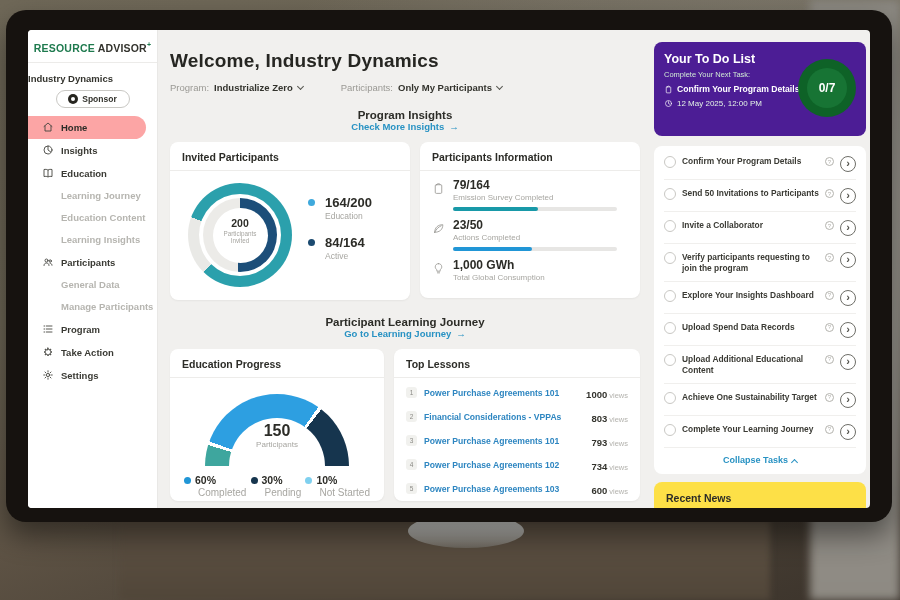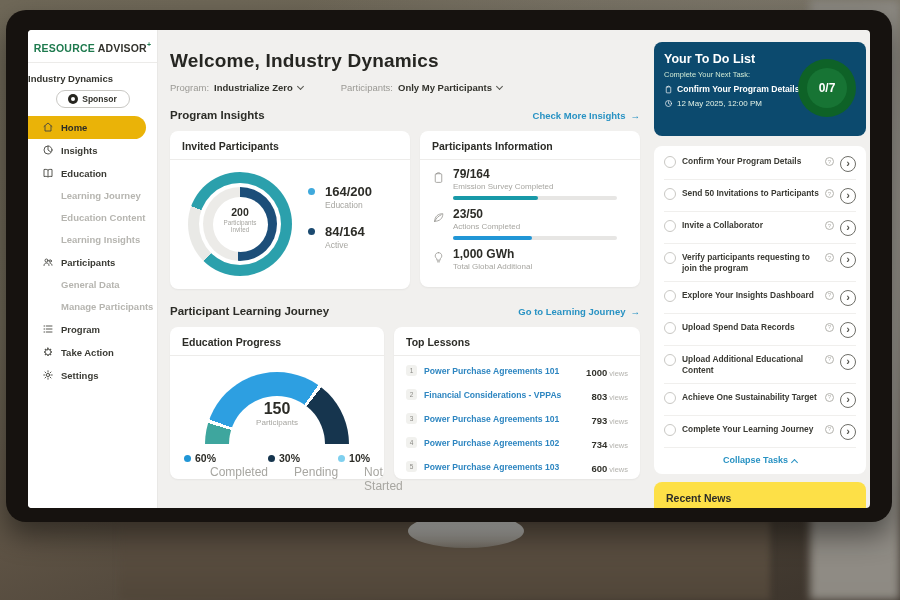--- a/index.html
+++ b/index.html
@@ -27,33 +27,33 @@
     border-bottom:1px solid #ecebe9; white-space:nowrap; }
   .logo .l1 { color:#1e7a4e; } .logo .l2 { color:#33332d; } .logo sup { font-size:7px; color:#1e7a4e; }
   .org { margin-top:10px; font-size:9.5px; font-weight:bold; color:#33332d; }
   .sponsor { margin:6px auto 8px; width:74px; height:18px; border:1px solid #c9c8c4; border-radius:10px;
     display:flex; align-items:center; justify-content:center; gap:4px; font-size:8.5px; font-weight:bold; color:#33332d; background:#fff; }
   .sponsor .dot { width:10px; height:10px; border-radius:50%; background:#26251f; display:inline-block; position:relative; }
   .sponsor .dot::after { content:""; position:absolute; left:3px; top:3px; width:4px; height:4px; border-radius:50%; background:#fff; }
   .nav { margin-top:2px; }
   .nav-item { display:flex; align-items:center; gap:7px; height:23px; padding-left:14px;
     font-size:9.5px; font-weight:bold; color:#3a3a34; cursor:pointer; }
-  .nav-item.active { background:#eab308; border-radius:0 12px 12px 0; width:118px; color:#2c2c27; }
+  .nav-item.active { background:#fca5a5; border-radius:0 12px 12px 0; width:118px; color:#2c2c27; }
   .nav-item svg { width:12px; height:12px; stroke:#45453f; fill:none; stroke-width:1.8; stroke-linecap:round; stroke-linejoin:round; flex:none; }
   .nav-sub { display:block; height:22px; line-height:22px; padding-left:33px; font-size:9.5px; font-weight:bold; color:#b6b5b0; cursor:pointer; }
 
   
   .main { position:absolute; left:130px; top:0; width:496px; height:478px; padding:0 14px 0 12px; }
   .h1 { margin-top:20px; font-size:19px; font-weight:bold; color:#262622; letter-spacing:.2px; }
   .filters { display:flex; align-items:center; gap:38px; margin-top:10px; }
   .filter { display:flex; align-items:center; gap:5px; font-size:9.5px; cursor:pointer; }
   .filter .fl { color:#9a9994; } .filter .fv { color:#33332d; font-weight:bold; }
   .chev { width:5px; height:5px; border-right:1.4px solid #55554f; border-bottom:1.4px solid #55554f;
     transform:rotate(45deg); margin-top:-3px; display:inline-block; }
-  .sec-row { display:flex; align-items:center; justify-content:space-between; margin-top:16px; }
+  .sec-row { display:flex; align-items:center; justify-content:space-between; margin-top:16px;flex-direction:column; }
   .sec-title { font-size:11.5px; font-weight:bold; color:#2c2c27; }
   .sec-link { font-size:9.5px; font-weight:bold; color:#2892c3; cursor:pointer; display:flex; gap:5px; align-items:center; }
   .cards { display:flex; gap:10px; margin-top:10px; }
   .card { background:#fff; border-radius:8px; box-shadow:0 1px 2px rgba(0,0,0,.05); }
   .card-h { padding:9px 12px 7px; border-bottom:1px solid #edecea; font-size:10.5px; font-weight:bold; color:#2c2c27; }
 
   
   .card-a { width:240px; height:158px; }
   .donut-wrap { display:flex; align-items:center; gap:16px; padding:12px 10px 0 18px; }
   .donut { width:104px; height:104px; border-radius:50%;
@@ -85,34 +85,34 @@
   .gauge-arc { position:absolute; width:144px; height:144px; border-radius:50%;
     background:conic-gradient(from 270deg,#3ea69e 0deg 17deg,#fff 17deg 20deg,#2d9fe1 20deg 125deg,#fff 125deg 128deg,#16354e 128deg 180deg,transparent 180deg); }
   .gauge-hole { position:absolute; left:24px; top:24px; width:96px; height:96px; border-radius:50%; background:#fff; }
   .gauge-txt { position:absolute; left:0; right:0; top:28px; text-align:center; }
   .gauge-txt .gv { font-size:16px; font-weight:bold; color:#2c2c27; }
   .gauge-txt .gl { font-size:8px; color:#a7a6a1; }
   .gauge-leg { display:flex; justify-content:space-between; padding:8px 14px 0; }
   .gl-item .row { display:flex; align-items:center; gap:4px; }
   .gl-item .d { width:7px; height:7px; border-radius:50%; }
   .gl-item .v { font-size:10.5px; font-weight:bold; color:#2c2c27; }
-  .gl-item .l { font-size:12px; color:#a7a6a1; margin-top:1px; margin-left:26px; }
+  .gl-item .l { font-size:10px; color:#a7a6a1; margin-top:1px; margin-left:14px; }
 
   
   .card-d { width:246px; height:152px; }
   .lesson { display:flex; align-items:center; gap:7px; padding:5px 12px 0 12px; height:24px; }
   .rank { width:11px; height:11px; border-radius:3px; background:#f1f1ee; color:#8b8a85; font-size:6.5px;
     display:grid; place-items:center; flex:none; }
   .ltitle { flex:1; font-size:8.6px; font-weight:bold; color:#2e86c1; cursor:pointer; white-space:nowrap; overflow:hidden; }
   .lviews { font-size:9.5px; font-weight:bold; color:#33332d; }
   .lsuf { font-size:7.5px; color:#b3b2ad; margin-left:2px; }
 
   
   .rightpanel { position:absolute; right:4px; top:0; width:212px; height:478px; padding-top:12px; }
-  .todo-card { position:relative; width:212px; height:94px; background:#0c4a6e; border-radius:8px; padding:10px 10px; color:#fff; }
+  .todo-card { position:relative; width:212px; height:94px; background:#4c1d95; border-radius:8px; padding:10px 10px; color:#fff; }
   .todo-title { font-size:12.5px; font-weight:bold; }
   .todo-sub { font-size:7.5px; color:#cfe9d4; margin-top:4px; }
   .todo-line { display:flex; align-items:center; gap:4px; margin-top:5px; font-size:8.6px; font-weight:bold; max-width:140px; }
   .todo-line.time { font-weight:normal; font-size:8px; color:#e3f2e6; }
   .todo-line svg { width:9px; height:9px; stroke:#fff; fill:none; stroke-width:1.8; stroke-linecap:round; stroke-linejoin:round; flex:none; }
   .ring { position:absolute; right:10px; top:17px; width:58px; height:58px; border-radius:50%;
     background:#0e6227; display:grid; place-items:center; }
   .ring-in { width:40px; height:40px; border-radius:50%; background:#177434; display:grid; place-items:center;
     font-size:12px; font-weight:bold; color:#fff; }
   .task-card { margin-top:10px; background:#fff; border-radius:8px; padding:2px 10px 4px; }
@@ -293,21 +293,21 @@
                     <div class="bar-fill" style="background: rgb(33, 150, 214); width: 48%;"></div>
                   </div>
             </span>
           </div>
           <div class="stat">
             <svg viewBox="0 0 24 24">
                   <path d="M12 3 C8.5 3 6 5.5 6 9 C6 11.5 7.5 13 9 14.5 V17 H15 V14.5 C16.5 13 18 11.5 18 9 C18 5.5 15.5 3 12 3 Z M10 20 H14"></path>
                 </svg>
             <span>
               <div class="stat-v">1,000 GWh</div>
-              <div class="stat-l">Total Global Additional</div>
+              <div class="stat-l">Total Global Consumption</div>
             </span>
           </div>
         </div>
       </div>
 
       <div class="sec-row">
         <span class="sec-title">Participant Learning Journey</span>
         <span class="sec-link">
           <span>Go to Learning Journey</span>
           <span>→</span>

